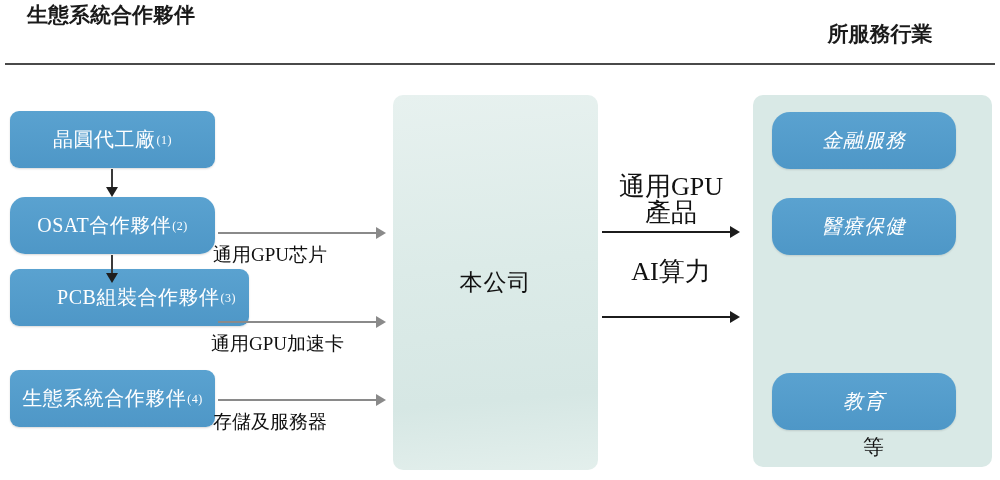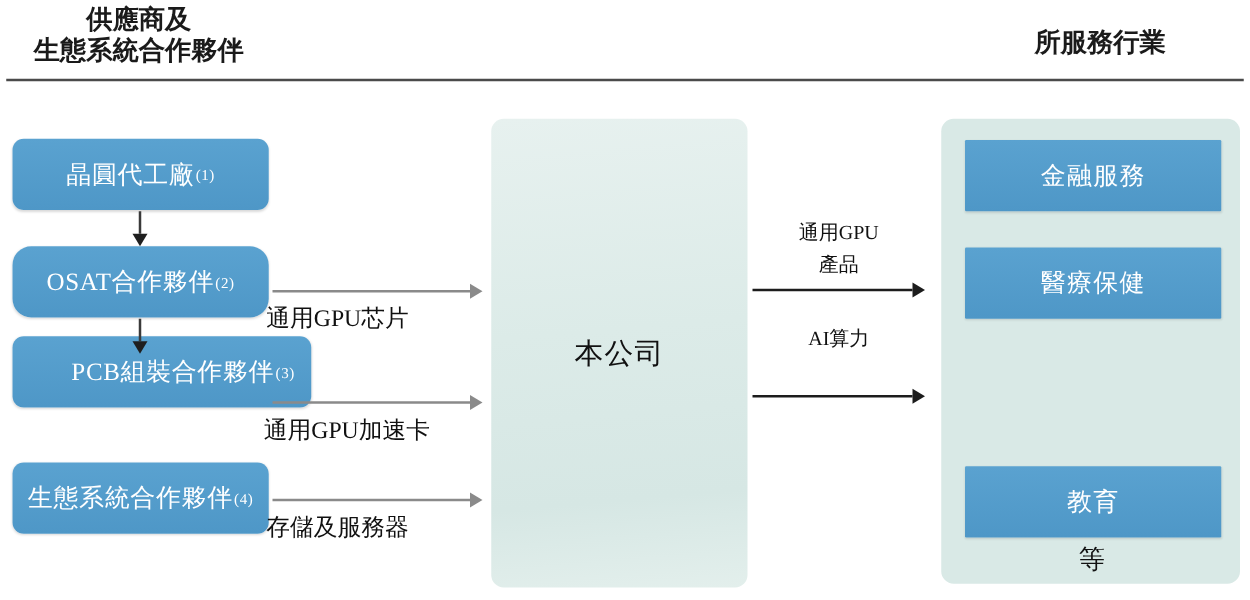--- a/index.html
+++ b/index.html
@@ -45,37 +45,37 @@
     background:linear-gradient(175deg,#e7f1ef 0%,#dcebe8 45%,#d6e7e4 80%,#e3efec 100%);
     border-radius:10px;display:flex;align-items:center;justify-content:center;
     font-size:23px;letter-spacing:1px;
   }
 
   .industries{
     position:absolute;left:753px;top:95px;width:239px;height:372px;
     background:#d9e9e6;border-radius:10px;
   }
   .indbox{
-    position:absolute;left:19px;width:205px;height:57px;
+    position:absolute;left:19px;width:184px;height:57px;
     background:linear-gradient(180deg,#5aa2d0,#4e97c7);
-    border-radius:1px;color:#ffffff;
+    border-radius:18px;color:#ffffff;
     display:flex;align-items:center;justify-content:center;
     font-size:20px;letter-spacing:1px;
     box-shadow:0 1px 2px rgba(0,0,0,.12);
+    font-style:italic;
   }
   .etc{position:absolute;left:19px;top:338px;width:203px;text-align:center;font-size:21px;color:#111;}
-  .outlabel{position:absolute;font-size:16px;text-align:center;line-height:26px;color:#111;}
+  .outlabel{position:absolute;font-size:26px;text-align:center;line-height:26px;color:#111;}
 </style>
 </head>
 <body>
 
 <div class="canvas">
 
   <div class="hdr hdr-left">
-    <div>供應商及</div>
     <div>生態系統合作夥伴</div>
   </div>
   <div class="hdr hdr-right">所服務行業</div>
   <div class="rule"></div>
 
   <div class="bluebox" style="top:111px;">
     <span>晶圓代工廠</span>
       <sup>(1)</sup>
   </div>
   <div class="bluebox" style="top:197px;border-radius:15px;">

